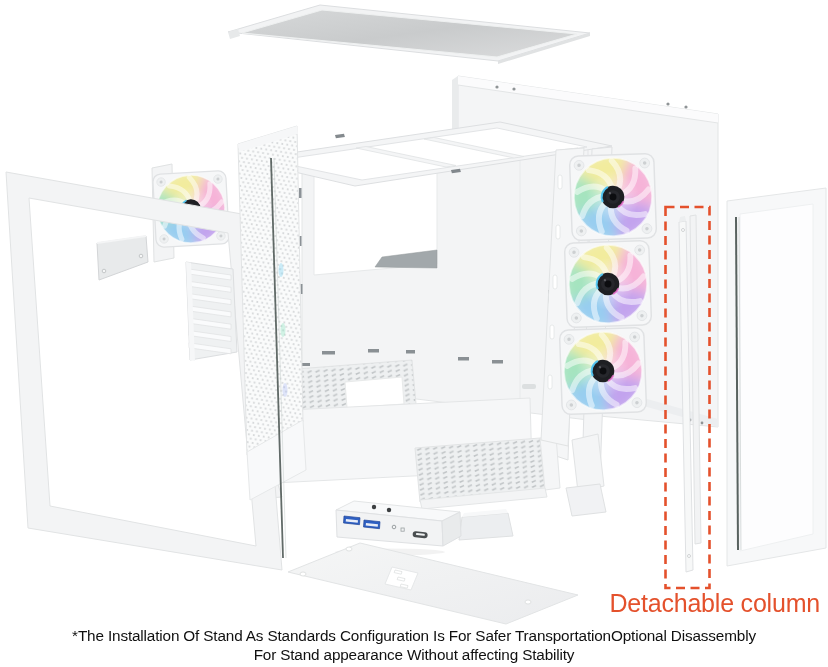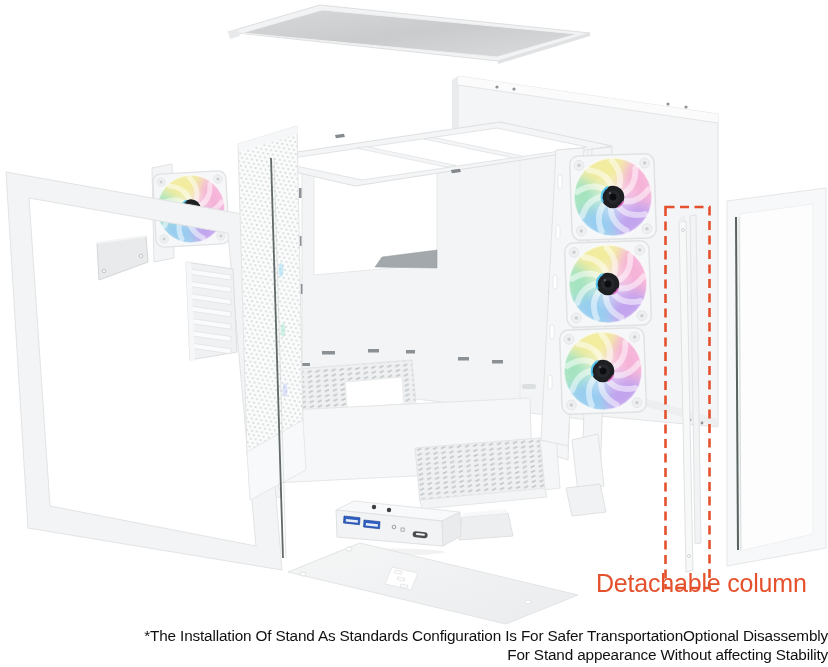--- a/index.html
+++ b/index.html
@@ -1,21 +1,21 @@
 <!DOCTYPE html>
 <html style="--accent: #e4512c; --case-white: #f5f6f7; --glass-gray: #cfd1d2; --glass-edge: #46514e; --usb-blue: #2e5fc2;"><head>
 <meta charset="utf-8">
 <style>
   html,body{margin:0;padding:0;background:#ffffff;}
   .canvas{position:relative;width:828px;height:667px;background:#ffffff;margin:0 auto;overflow:hidden;
           font-family:"Liberation Sans", sans-serif;}
   .canvas svg{position:absolute;left:0;top:0;}
-  .annotation{position:absolute;left:596px;top:569px;width:224px;text-align:left;
+  .annotation{position:absolute;left:596px;top:589px;width:224px;text-align:right;
               font-size:25px;letter-spacing:-0.2px;color:var(--accent,#e4512c);white-space:nowrap;}
-  .footnote{position:absolute;left:0;right:0;top:627px;text-align:right;color:#101010;
+  .footnote{position:absolute;left:0;right:0;top:627px;text-align:center;color:#101010;
             font-size:15.3px;line-height:18.5px;letter-spacing:-0.15px;}
   .dashed-box{fill:none;stroke:var(--accent,#e4512c);stroke-width:2.6;stroke-dasharray:9 5.5;}
   .usb-blue{fill:var(--usb-blue,#2e5fc2);}
   .glass-edge{stroke:var(--glass-edge,#46514e);}
 </style>
 </head>
 <body>
 
 <div class="canvas">
 <svg width="828" height="667" viewBox="0 0 828 667">

